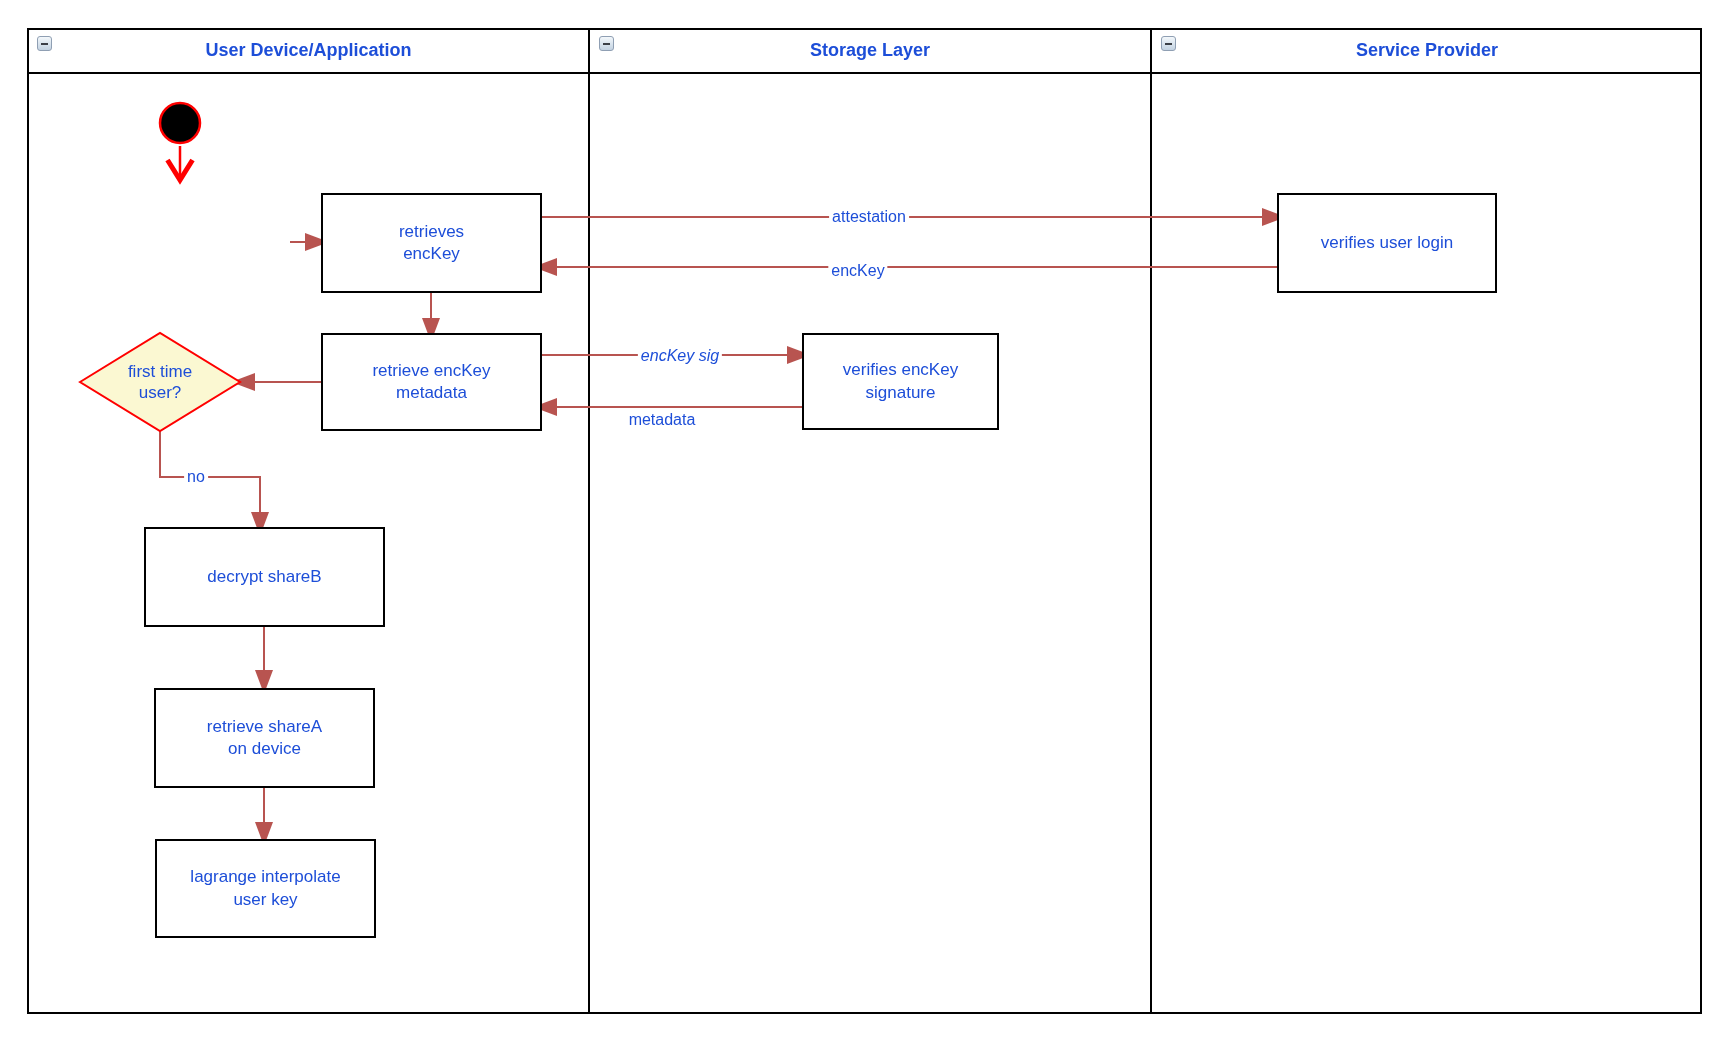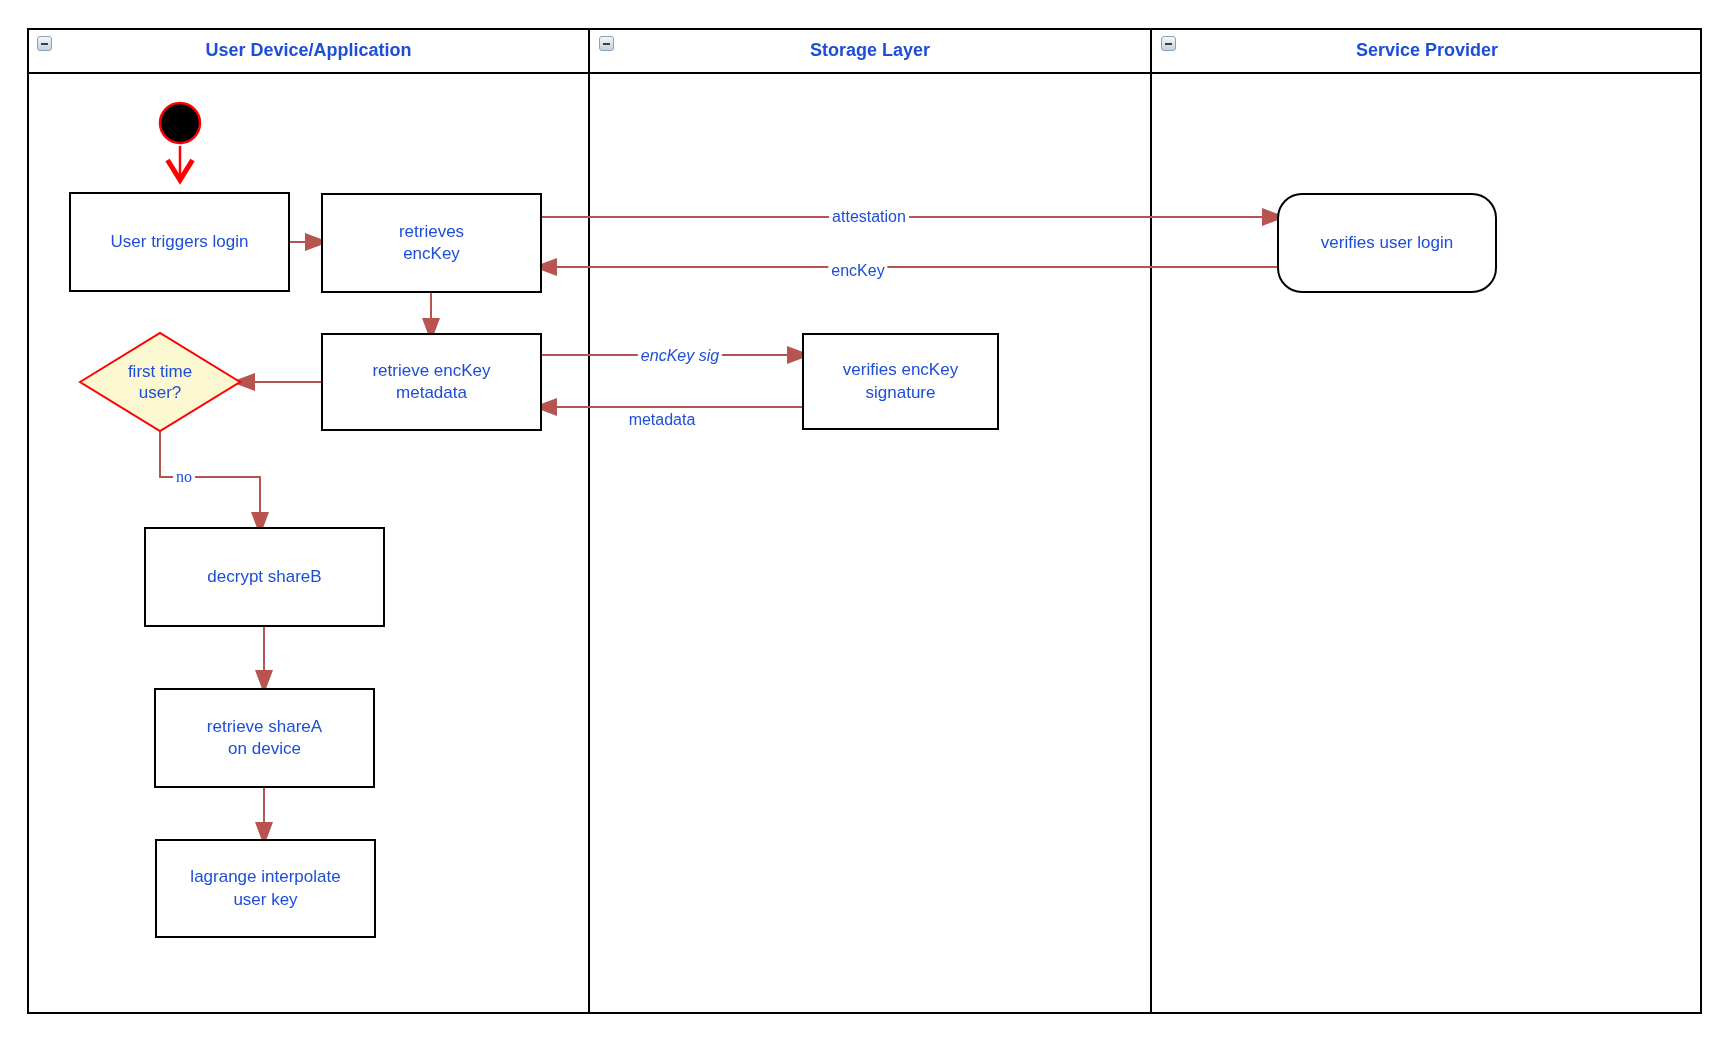--- a/index.html
+++ b/index.html
@@ -104,40 +104,37 @@
 
     <path d="M160,431 L160,477 L260,477 L260,516" fill="none" stroke-width="2" marker-end="url(#arrowBrown)" stroke="#b85450"></path>
 
     <path d="M264,627 L264,674" fill="none" stroke-width="2" marker-end="url(#arrowBrown)" stroke="#b85450"></path>
 
     <path d="M264,788 L264,826" fill="none" stroke-width="2" marker-end="url(#arrowBrown)" stroke="#b85450"></path>
 
     <polygon points="80,382 160,333 240,382 160,431" stroke-width="2" style="pointer-events:auto;" stroke="#ff0000" fill="#fbf8d2"></polygon>
   </svg>
 
-  <div class="node" style="left:69px;top:192px;width:221px;height:100px;">
-    <span>User triggers login</span>
-  </div>
 
   <div class="node" style="left:321px;top:193px;width:221px;height:100px;">
     <span>retrieves
 encKey</span>
   </div>
 
   <div class="node" style="left:321px;top:333px;width:221px;height:98px;">
     <span>retrieve encKey
 metadata</span>
   </div>
 
   <div class="node" style="left:802px;top:333px;width:197px;height:97px;">
     <span>verifies encKey
 signature</span>
   </div>
 
-  <div class="node" style="left:1277px;top:193px;width:220px;height:100px;border-radius:25px;">
+  <div class="node" style="left:1277px;top:193px;width:220px;height:100px;">
     <span>verifies user login</span>
   </div>
 
   <div class="node" style="left:154px;top:688px;width:221px;height:100px;">
     <span>retrieve shareA
 on device</span>
   </div>
 
   <div class="node" style="left:144px;top:527px;width:241px;height:100px;">
     <span>decrypt shareB</span>
@@ -148,15 +145,15 @@
 user key</span>
   </div>
 
   <div class="edge-label no-bg" style="left:160px;top:382px;font-size:17px;line-height:1.25;white-space:pre-line;">first time
 user?</div>
 
   <div class="edge-label" style="left:869px;top:217px;">attestation</div>
   <div class="edge-label" style="left:858px;top:271px;">encKey</div>
   <div class="edge-label" style="left:680px;top:356px;font-style:italic;">encKey sig</div>
   <div class="edge-label no-bg" style="left:662px;top:420px;">metadata</div>
-  <div class="edge-label" style="left:184px;top:477px;font-family:Liberation Serif, serif;">no</div>
+  <div class="edge-label" style="left:196px;top:477px;">no</div>
 
 </div>
 
 </body></html>

